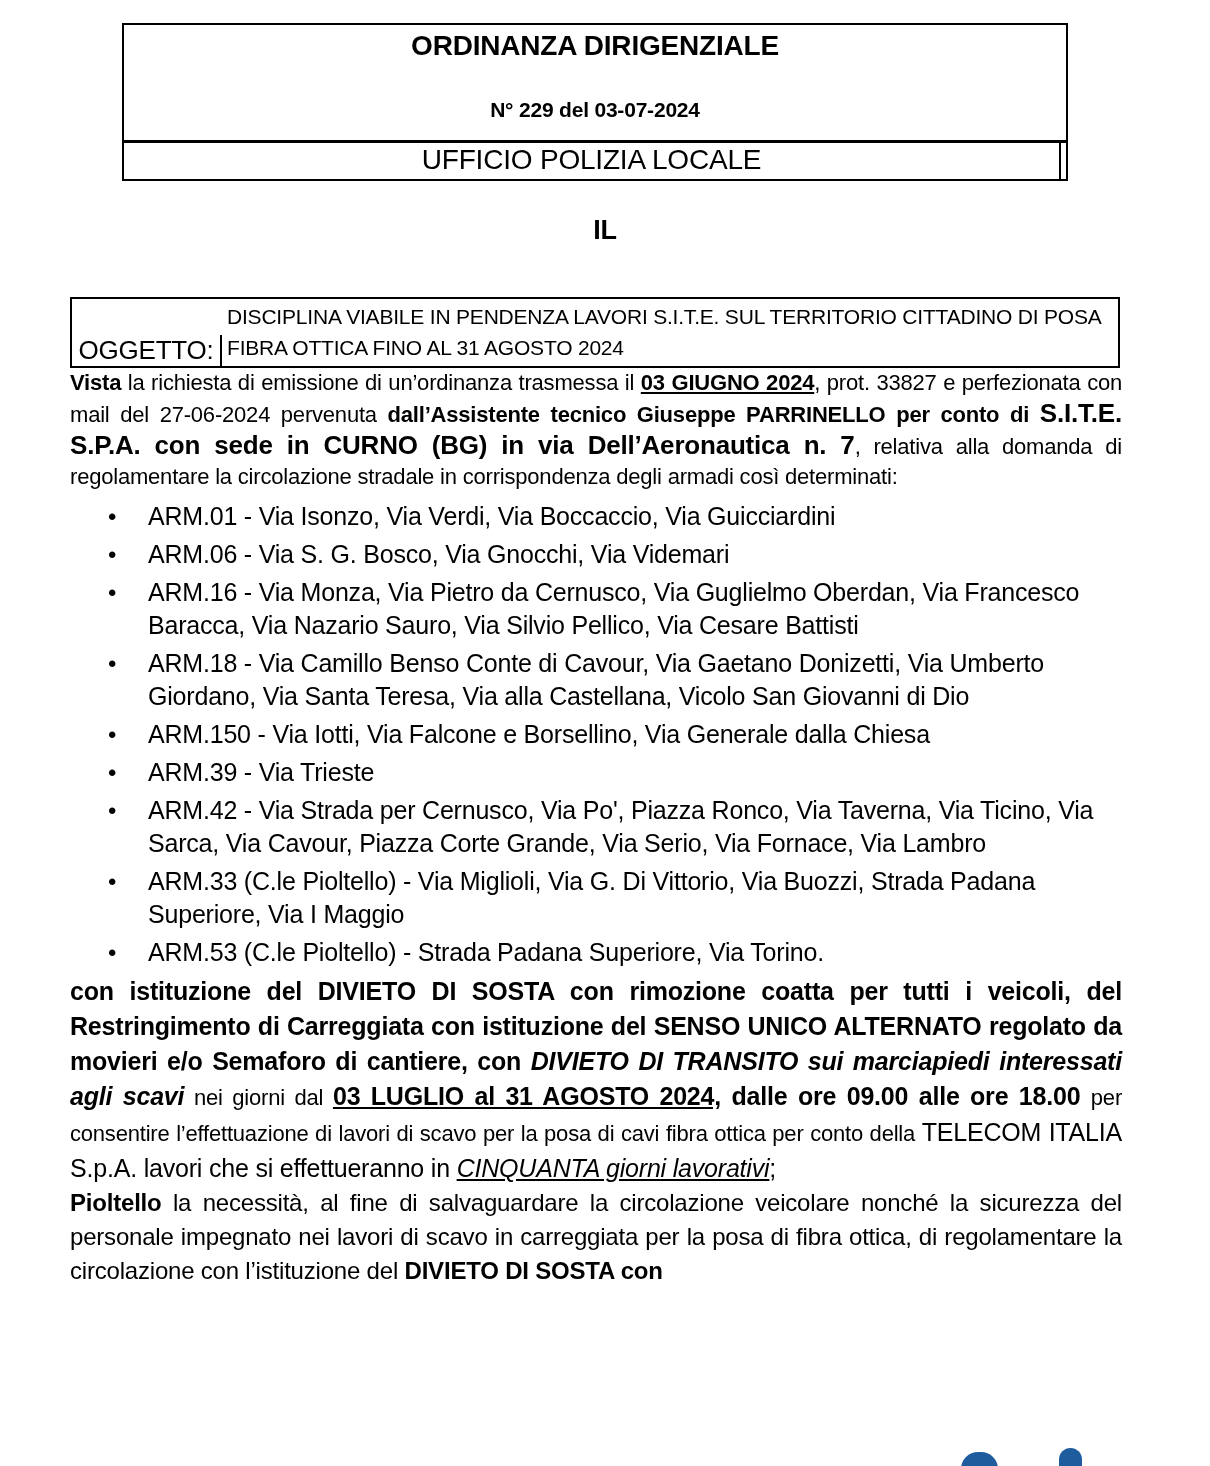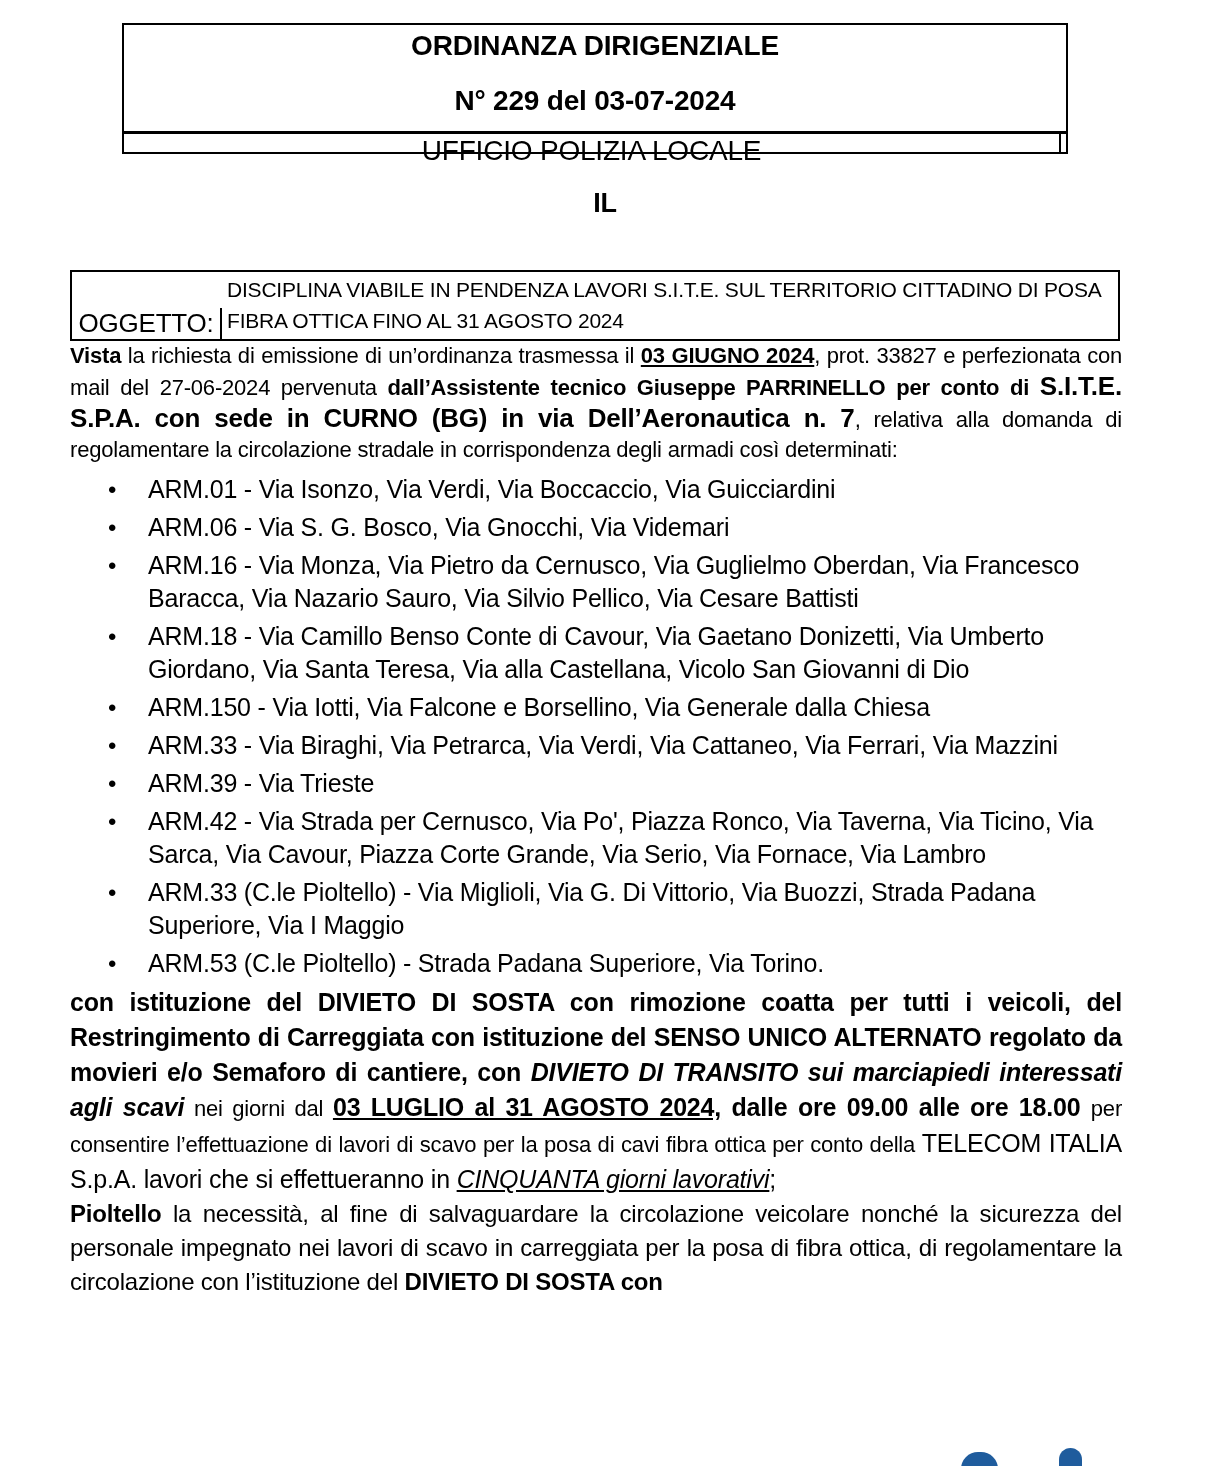--- a/index.html
+++ b/index.html
@@ -17,22 +17,22 @@
     width:946px;
     border:2px solid #000;
     box-sizing:border-box;
   }
   .hb-row1{
     border-bottom:3px solid #000;
     text-align:center;
     padding:6px 0 15px 0;
   }
   .hb-title{font-size:28px;font-weight:700;line-height:30px;}
-  .hb-number{font-size:28px;font-weight:700;line-height:30px;margin-top:25px;}
-  .hb-row2{display:flex;height:18px;}
+  .hb-number{font-size:21px;font-weight:700;line-height:30px;margin-top:34px;}
+  .hb-row2{display:flex;height:36px;}
   .hb-office{
     flex:1;text-align:center;font-size:28px;line-height:34px;
   }
   .hb-spacer{width:5px;border-left:2px solid #000;}
   
   .il-heading{
     margin-top:34px;text-align:center;
     font-size:27px;font-weight:700;line-height:30px;
   }
   
@@ -125,21 +125,20 @@
   <div class="content">
 
     <p class="rich p-vista"><span class="seg b">Vista</span><span class="seg"> la richiesta di emissione di un’ordinanza trasmessa il </span><span class="seg b u">03 GIUGNO 2024</span><span class="seg">, prot. 33827 e perfezionata con mail del 27-06-2024 pervenuta </span><span class="seg b">dall’Assistente tecnico Giuseppe PARRINELLO per conto di </span><span class="seg b lg">S.I.T.E. S.P.A. con sede in CURNO (BG) in via Dell’Aeronautica n. 7</span><span class="seg">, relativa alla domanda di regolamentare la circolazione stradale in corrispondenza degli armadi così determinati:</span></p>
 
     <ul class="arm-list">
       <li>ARM.01 - Via Isonzo, Via Verdi, Via Boccaccio, Via Guicciardini</li>
       <li>ARM.06 - Via S. G. Bosco, Via Gnocchi, Via Videmari</li>
       <li>ARM.16 - Via Monza, Via Pietro da Cernusco, Via Guglielmo Oberdan, Via Francesco Baracca, Via Nazario Sauro, Via Silvio Pellico, Via Cesare Battisti</li>
       <li>ARM.18 - Via Camillo Benso Conte di Cavour, Via Gaetano Donizetti, Via Umberto Giordano, Via Santa Teresa, Via alla Castellana, Vicolo San Giovanni di Dio</li>
       <li>ARM.150 - Via Iotti, Via Falcone e Borsellino, Via Generale dalla Chiesa</li>
-      <li>ARM.33 - Via Biraghi, Via Petrarca, Via Verdi, Via Cattaneo, Via Ferrari, Via Mazzini</li>
       <li>ARM.39 - Via Trieste</li>
       <li>ARM.42 - Via Strada per Cernusco, Via Po', Piazza Ronco, Via Taverna, Via Ticino, Via Sarca, Via Cavour, Piazza Corte Grande, Via Serio, Via Fornace, Via Lambro</li>
       <li>ARM.33 (C.le Pioltello) - Via Miglioli, Via G. Di Vittorio, Via Buozzi, Strada Padana Superiore, Via I Maggio</li>
       <li>ARM.53 (C.le Pioltello) - Strada Padana Superiore, Via Torino.</li>
     </ul>
 
     <p class="rich p-prov"><span class="seg b">con istituzione del DIVIETO DI SOSTA con rimozione coatta per tutti i veicoli, del Restringimento di Carreggiata con istituzione del SENSO UNICO ALTERNATO regolato da movieri e/o Semaforo di cantiere, con </span><span class="seg b i">DIVIETO DI TRANSITO sui marciapiedi interessati agli scavi</span><span class="seg sm"> nei giorni dal </span><span class="seg b u">03 LUGLIO al 31 AGOSTO 2024,</span><span class="seg b"> dalle ore 09.00 alle ore 18.00 </span><span class="seg sm">per consentire l’effettuazione di lavori di scavo per la posa di cavi fibra ottica per conto della </span><span class="seg">TELECOM ITALIA S.p.A. lavori che si effettueranno in </span><span class="seg i u">CINQUANTA giorni lavorativi</span><span class="seg">;</span></p>
 
     <p class="rich p-ravv"><span class="seg b">Pioltello</span><span class="seg"> la necessità, al fine di salvaguardare la circolazione veicolare nonché la sicurezza del personale impegnato nei lavori di scavo in carreggiata per la posa di fibra ottica, di regolamentare la circolazione con l’istituzione del </span><span class="seg b">DIVIETO DI SOSTA con</span></p>
 

